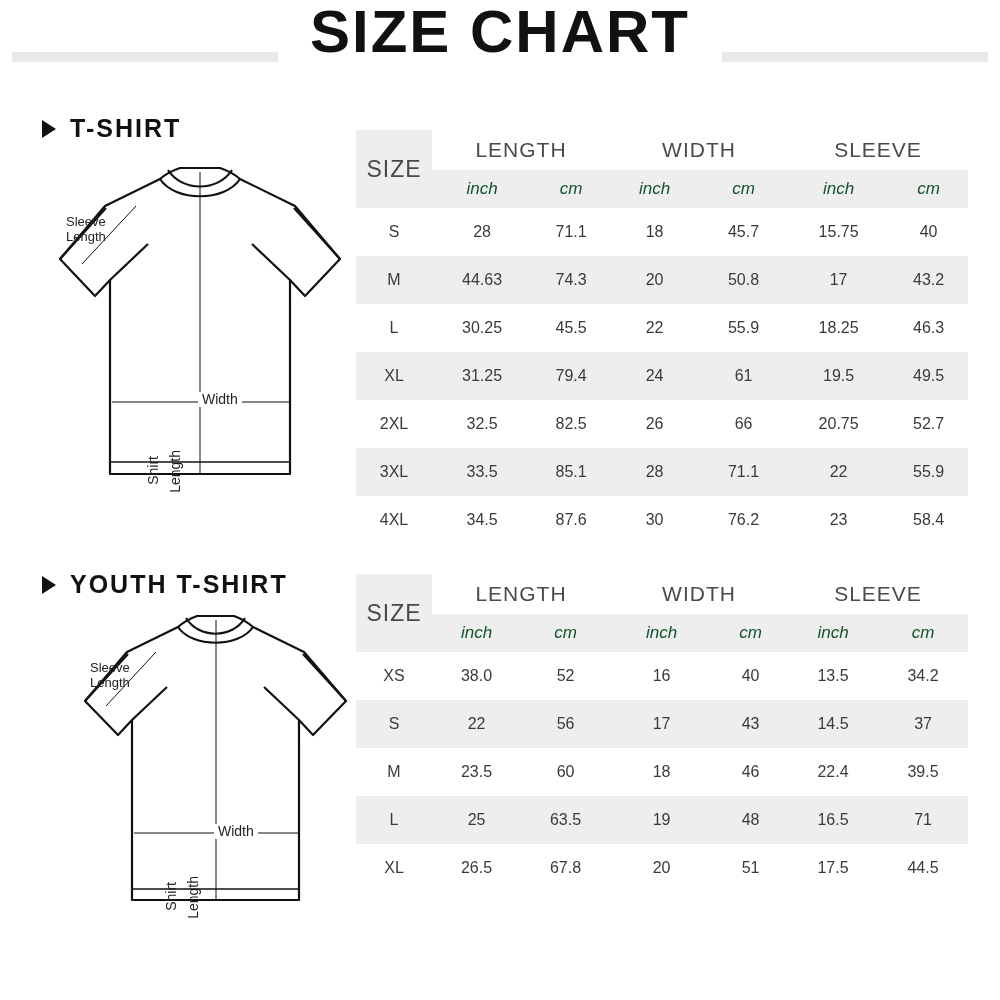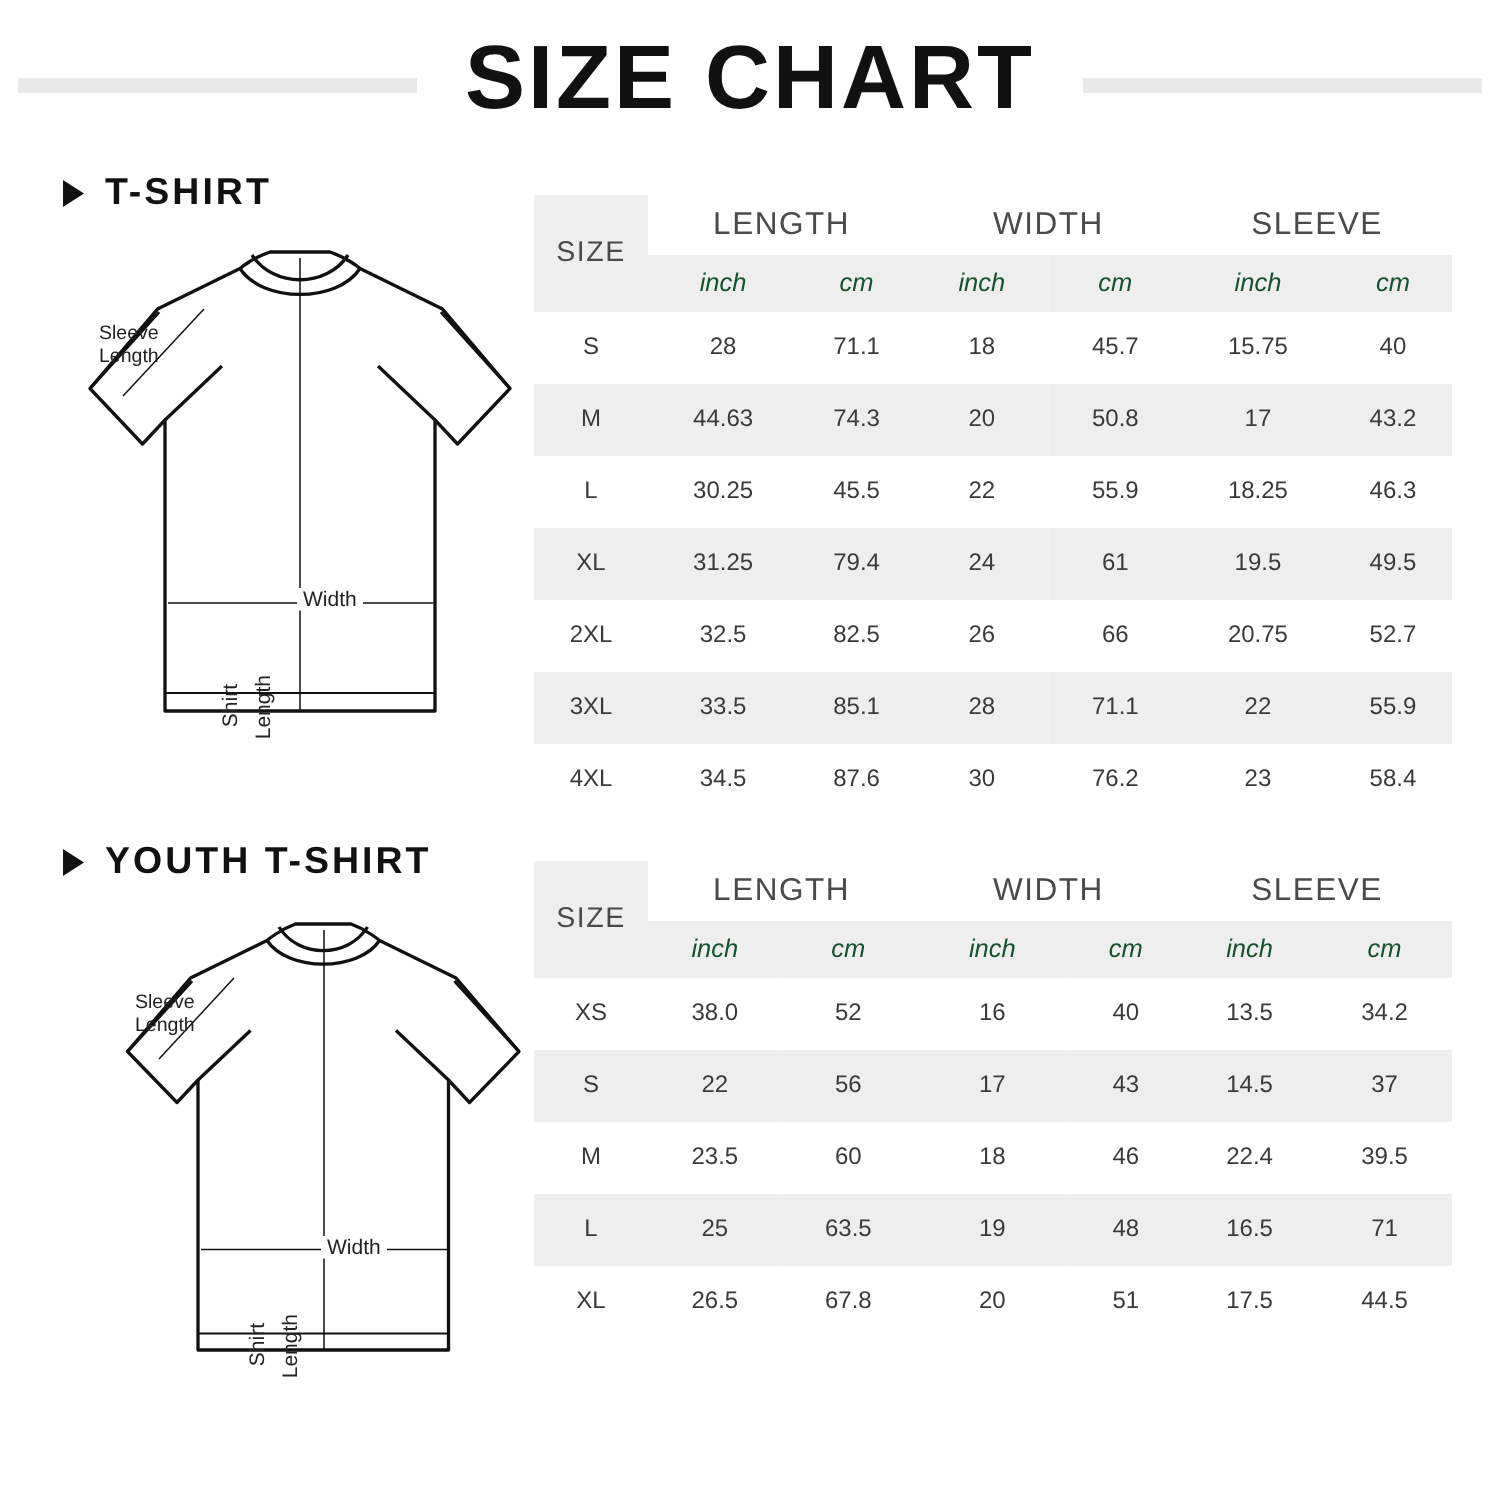--- a/index.html
+++ b/index.html
@@ -11,21 +11,21 @@
     color: #333333;
     overflow: hidden;
   }
   .page { position: relative; width: 1000px; height: 1000px; background:#fff; }
 
   
   .header {
     position: relative;
     height: 104px;
     display: flex;
-    align-items: center;
+    align-items: flex-start;
     justify-content: center;
   }
   .header .rule {
     position: absolute;
     top: 52px;
     height: 10px;
     background: #e9e9e9;
   }
   .header .rule.left  { left: 12px;  width: 266px; }
   .header .rule.right { right: 12px; width: 266px; }
@@ -86,21 +86,21 @@
   }
   .hdr-unit {
     font-size: 17px;
     font-style: italic;
     color: #14532d;
     height: 38px;
     vertical-align: middle;
     background: #eeeeee;
   }
   .hdr-size {
-    font-size: 19px;
+    font-size: 23px;
     color: #4a4a4a;
     letter-spacing: 1px;
     background: #eeeeee;
     vertical-align: middle;
   }
   td.cell { height: 48px; vertical-align: middle; }
   tr.alt td.cell, tr.alt td.size-cell { background: #eeeeee; }
   td.size-cell { height: 48px; vertical-align: middle; font-size: 16px; }
 
   
@@ -255,21 +255,21 @@
             <td class="cell sep-left">23</td>
             <td class="cell">58.4</td>
           </tr>
         </tbody>
       </table>
     </div>
   </div>
 
   <div class="block" style="height:420px;">
 
-    <div class="section-title" style="position:absolute; left:42px; top:16px;">
+    <div class="section-title" style="position:absolute; left:42px; top:26px;">
       <div class="tri"></div>
       <span>YOUTH T-SHIRT</span>
     </div>
 
     <div class="shirt-wrap" style="position:absolute; left:68px; top:50px; width:300px; height:350px;">
       <svg width="300" height="350" viewBox="0 0 300 350">
         <g fill="none" stroke="#111" stroke-width="2.2" stroke-linejoin="round">
           <path d="M110 33 C 110 33, 118 26, 129 22 L 166 22 C 177 26, 185 33, 185 33
                    L 236 58 L 278 107 L 245 141 L 231 126 L 231 306 L 64 306 L 64 126
                    L 50 141 L 17 107 L 59 58 Z"></path>

